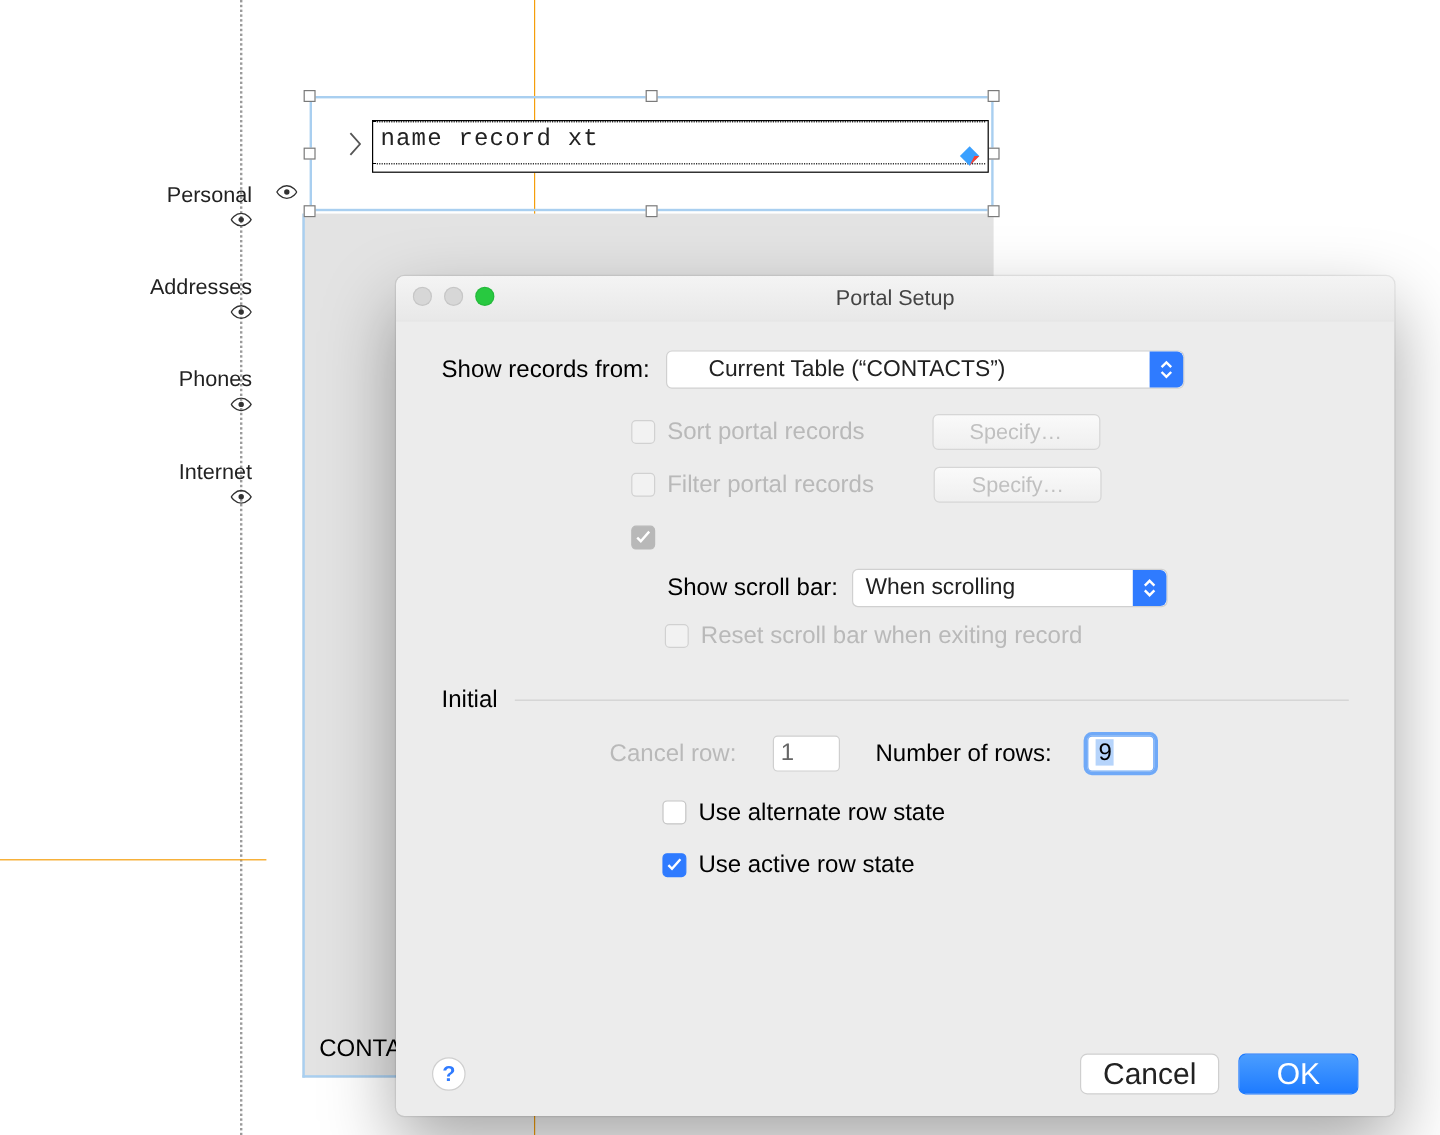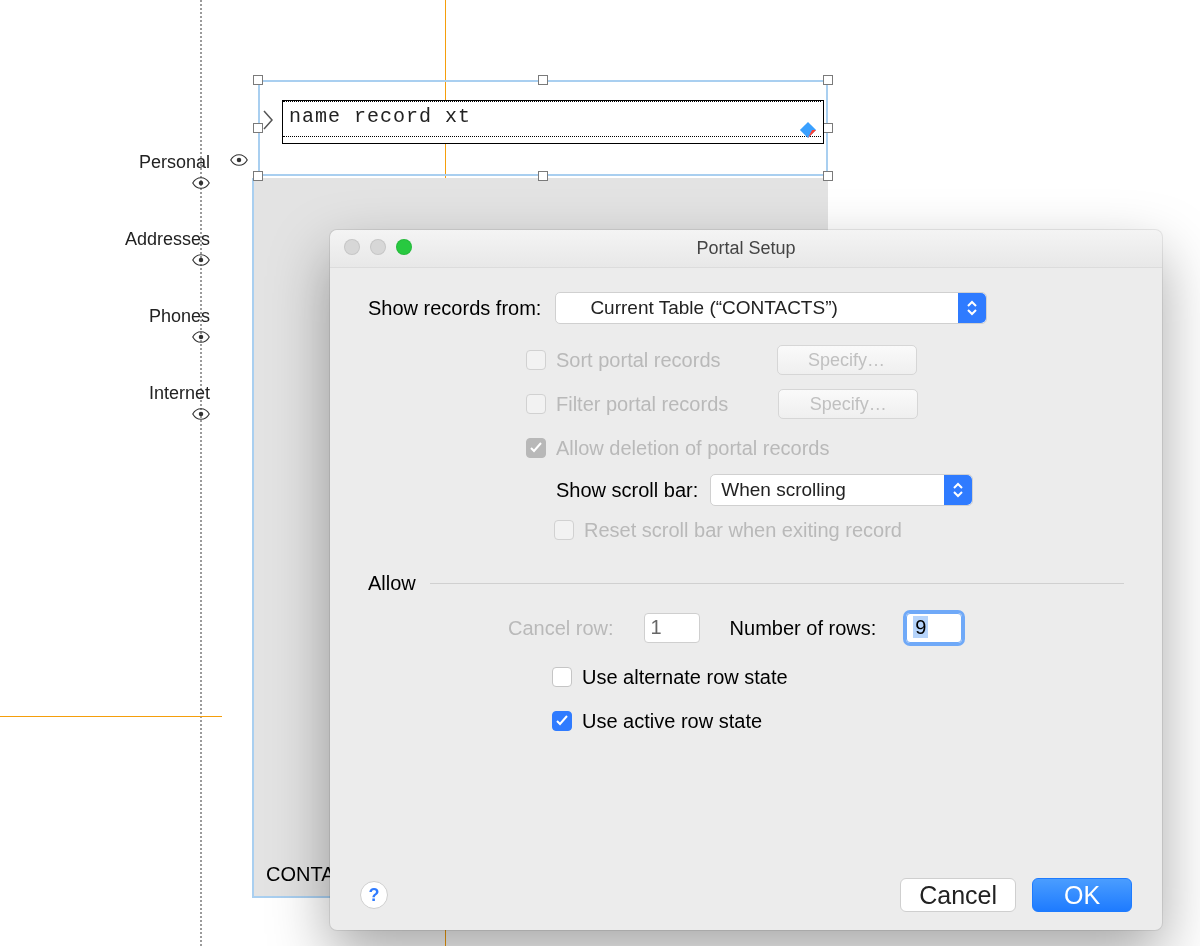--- a/index.html
+++ b/index.html
@@ -87,21 +87,21 @@
   .eye-icon svg { display:block; }
 
   .portal-eye {
     position: absolute;
     left: -28px;
     top: 74px;
   }
 
   .portal-row {
     position: absolute;
-    left: 24px;
+    left: 52px;
     right: 4px;
     top: 20px;
     height: 44px;
     background: #fff;
     border: 1px solid #000;
   }
   .row-chevron {
     position: absolute;
     left: -22px;
     top: 8px;
@@ -541,21 +541,20 @@
             <span>Specify…</span>
           </div>
         </div>
 
         <div class="check-row">
           <span class="chk checked grayed">
             <svg width="14" height="14" viewBox="0 0 14 14">
                 <path d="M2 7l3 3 7-8" fill="none" stroke-width="2"></path>
               </svg>
           </span>
-          <span class="lbl-gray">Allow deletion of portal records</span>
         </div>
 
 
         <div class="scroll-sub">
           <span class="lbl-strong">Show scroll bar:</span>
           <div class="mac-select" style="width:263px;">
             <span>When scrolling</span>
             <span class="sel-caret">
               <svg width="12" height="18" viewBox="0 0 12 18">
                   <path d="M2 7l4-4 4 4" fill="none" stroke="#fff" stroke-width="2"></path>
@@ -566,21 +565,21 @@
         </div>
 
         <div class="check-row indent-more">
           <span class="chk grayed"></span>
           <span class="lbl-gray">Reset scroll bar when exiting record</span>
         </div>
 
       </div>
 
       <div class="section-head">
-        <span class="lbl-strong">Allow</span>
+        <span class="lbl-strong">Initial</span>
         <span class="line"></span>
       </div>
 
       <div class="format-grid">
         <span class="lbl-gray">Cancel row:</span>
         <span class="num-input"><span class="v">1</span></span>
         <span class="lbl-strong">Number of rows:</span>
         <span class="num-input focused"><span class="v">9</span></span>
       </div>
 

